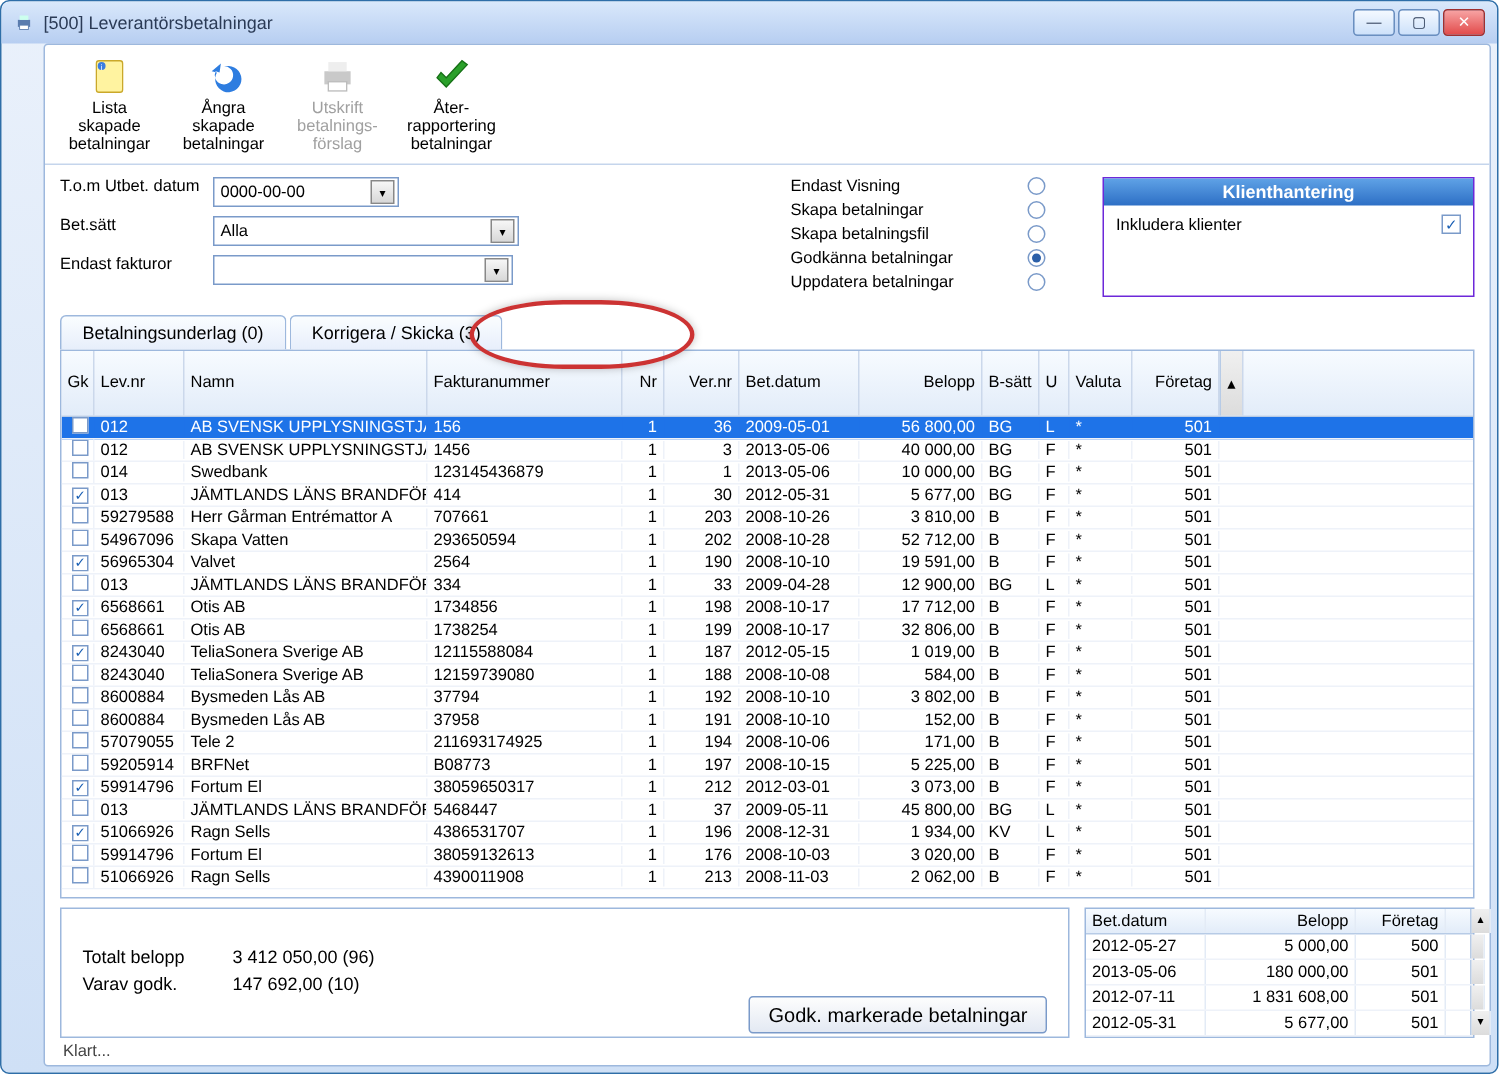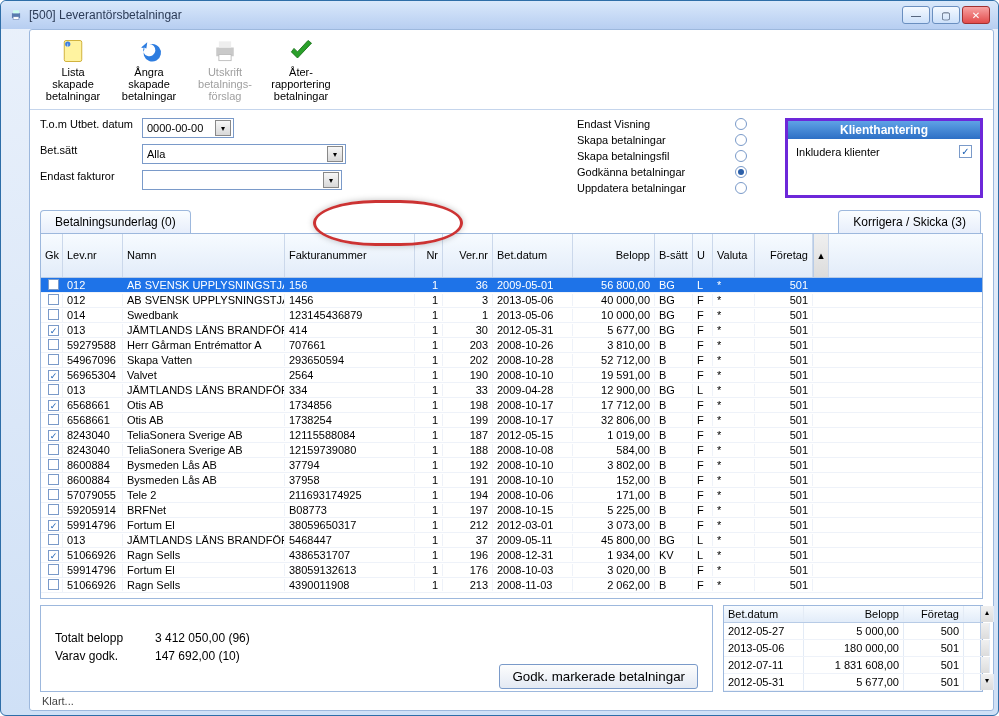--- a/index.html
+++ b/index.html
@@ -23,26 +23,26 @@
 .filterbox { }
 .frow { display:flex; margin-bottom:6px; height:20px; }
 .flabel { width:102px; }
 .combo { border:1px solid #7a9ac9; height:20px; background:#fff; display:flex; align-items:center; padding:0 2px 0 4px; }
 .combo .arrow { margin-left:auto; width:16px; height:16px; border:1px solid #888; background:linear-gradient(#f7f7f7,#d8d8d8); display:flex;align-items:center;justify-content:center; font-size:8px;}
 .radiogroup { margin-left:auto; margin-right:20px; }
 .radiogroup .frow { justify-content:space-between; width:170px; margin-bottom:1px; height:15px;}
 .radio { width:12px; height:12px; border:1px solid #7a9ac9; border-radius:50%; display:inline-flex; align-items:center;justify-content:center; background:#fff;}
 .radio.sel::after { content:""; width:6px; height:6px; border-radius:50%; background:#2b5fa8; }
 
-.panel-right { width:198px; border:3px solid #6d28d9; }
+.panel-right { width:248px; border:1px solid #6d28d9; }
 .panel-right .hdr { background:linear-gradient(#5fa2e6,#2d6fc5); color:#fff; font-weight:bold; text-align:center; height:18px; line-height:18px; font-size:12px;}
 .panel-right .body { padding:6px 8px; display:flex; align-items:center; justify-content:space-between; }
 .chk { width:13px; height:13px; border:1px solid #7a9ac9; background:#fff; display:inline-flex;align-items:center;justify-content:center;font-size:10px;color:#1a5fb4;}
 
-.tabs { display:flex; align-items:flex-end; padding:0 10px; margin-top:4px; position:relative;justify-content:space-between; }
+.tabs { display:flex; align-items:flex-end; padding:0 10px; margin-top:4px; position:relative; }
 .tab { border:1px solid #9db8dd; border-bottom:none; padding:4px 14px; background:linear-gradient(#fafdff,#e7eefb); margin-right:2px; border-radius:4px 4px 0 0; font-size:12px; position:relative;}
 .tab.active { background:#fff; font-weight:bold; z-index:3;}
 .ring { position:absolute; border:3px solid #c33; border-radius:50%/60%; width:150px; height:46px; pointer-events:none; box-shadow:0 0 6px rgba(0,0,0,.25); }
 
 .grid-wrap { flex:1; margin:0 10px; border:1px solid #9db8dd; background:#fff; display:flex; flex-direction:column; overflow:hidden; }
 .ghead, .grow { display:grid; grid-template-columns: 22px 60px 162px 130px 28px 50px 80px 82px 38px 20px 42px 58px 16px; font-size:11px; }
 .ghead { background:linear-gradient(#f7fbff,#e2ecf9); border-bottom:1px solid #b7cbe6; }
 .ghead div { border-right:1px solid #cbd8eb; padding:15px 4px; white-space:nowrap; overflow:hidden; }
 .gbody { overflow:hidden; }
 .grow { border-bottom:1px solid #eef2f9; height:15px; align-items:center;}
@@ -130,21 +130,21 @@
         <span style="white-space:pre-line">Åter-
 rapportering
 betalningar</span>
       </div>
     </div>
 
     <div class="filterrow">
       <div class="filterbox">
         <div class="frow">
           <span class="flabel">T.o.m Utbet. datum</span>
-          <span class="combo" style="width:92px">
+          <span class="combo" style="width:124px">
             <span>0000-00-00</span>
               <span class="arrow">▾</span>
           </span>
         </div>
         <div class="frow">
           <span class="flabel">Bet.sätt</span>
           <span class="combo" style="width:204px">
             <span>Alla</span>
               <span class="arrow">▾</span>
           </span>

